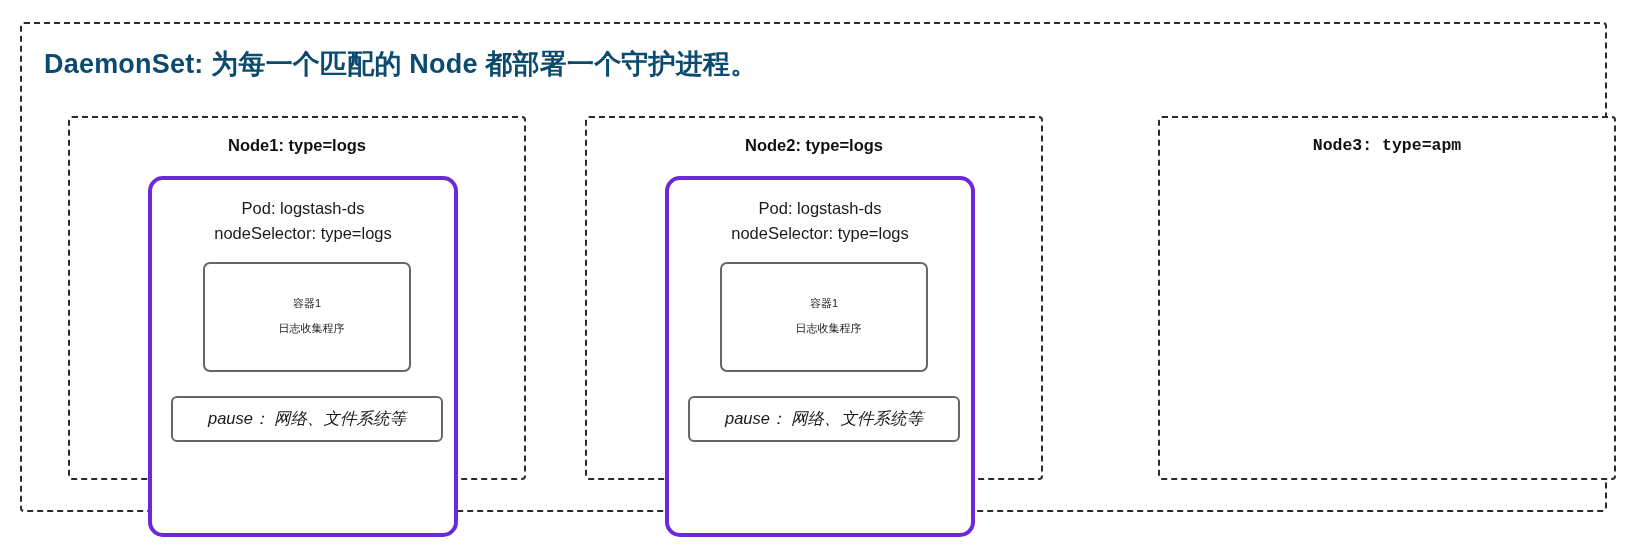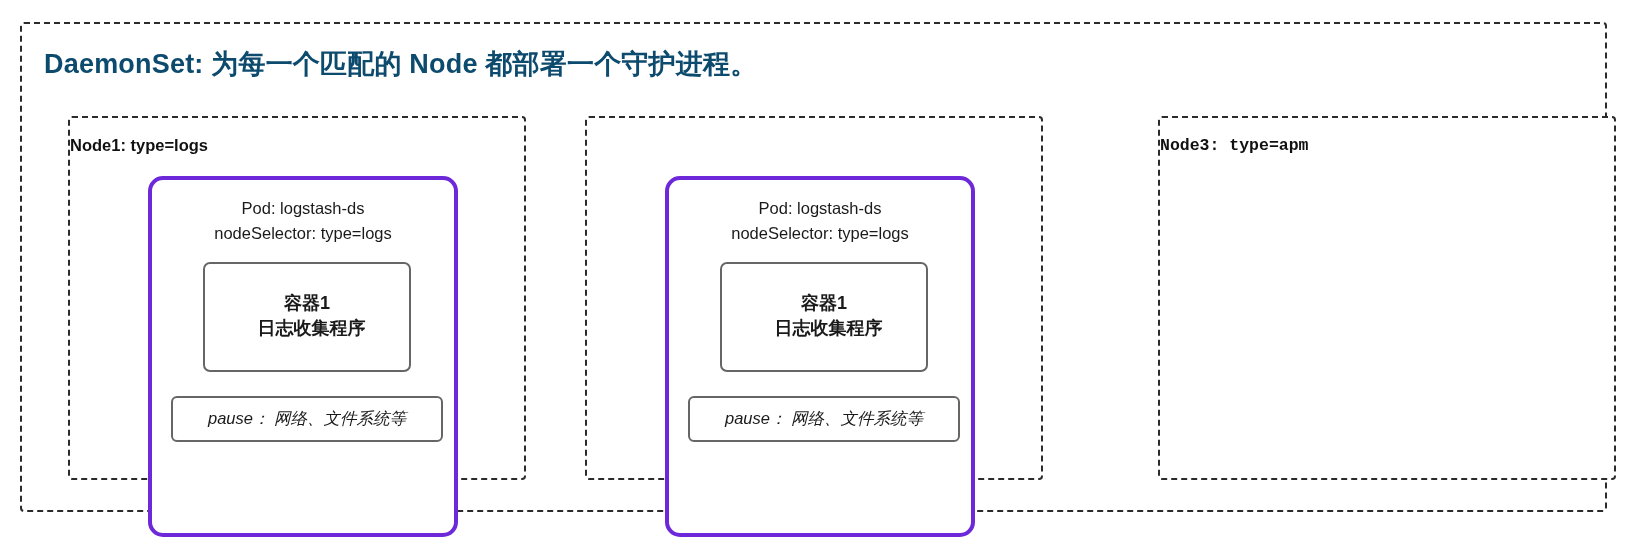--- a/index.html
+++ b/index.html
@@ -67,21 +67,21 @@
   }
   .node-1 { left: 46px; }
   .node-2 { left: 563px; }
   .node-3 { left: 1136px; font-family: Liberation Mono, monospace; }
 
   .node-title {
     position: absolute;
     top: 18px;
     left: 0;
     width: 100%;
-    text-align: left;
+    text-align: center;
     font-size: 16.5px;
     font-weight: bold;
     color: #111111;
   }
 
   
   .pod-box {
     position: absolute;
     left: 78px;
     top: 58px;
@@ -117,24 +117,23 @@
     border-radius: 7px;
     background: #ffffff;
   }
 
   .container-label {
     position: absolute;
     top: 27px;
     left: 0;
     width: 100%;
     text-align: center;
-    font-size: 18px;
+    font-size: 11px;
     line-height: 25px;
     color: #1a1a1a;
-    font-weight: bold;
   }
   .container-label .line2 { display: block; padding-left: 9px; }
 
   
   .pause-box {
     position: absolute;
     left: 19px;
     top: 216px;
     width: 272px;
     height: 46px;
@@ -181,20 +180,21 @@
             </div>
           </div>
 
           <div class="pause-box">
             <span class="pause-label">pause： 网络、文件系统等</span>
           </div>
         </div>
       </div>
 
       <div class="node-box node-2">
+        <div class="node-title">Node2: type=logs</div>
 
         <div class="pod-box">
           <div class="pod-label">
             <span>Pod: logstash-ds</span>
             <span class="line2">nodeSelector: type=logs</span>
           </div>
 
           <div class="container-box">
             <div class="container-label">
               <span>容器1</span>

